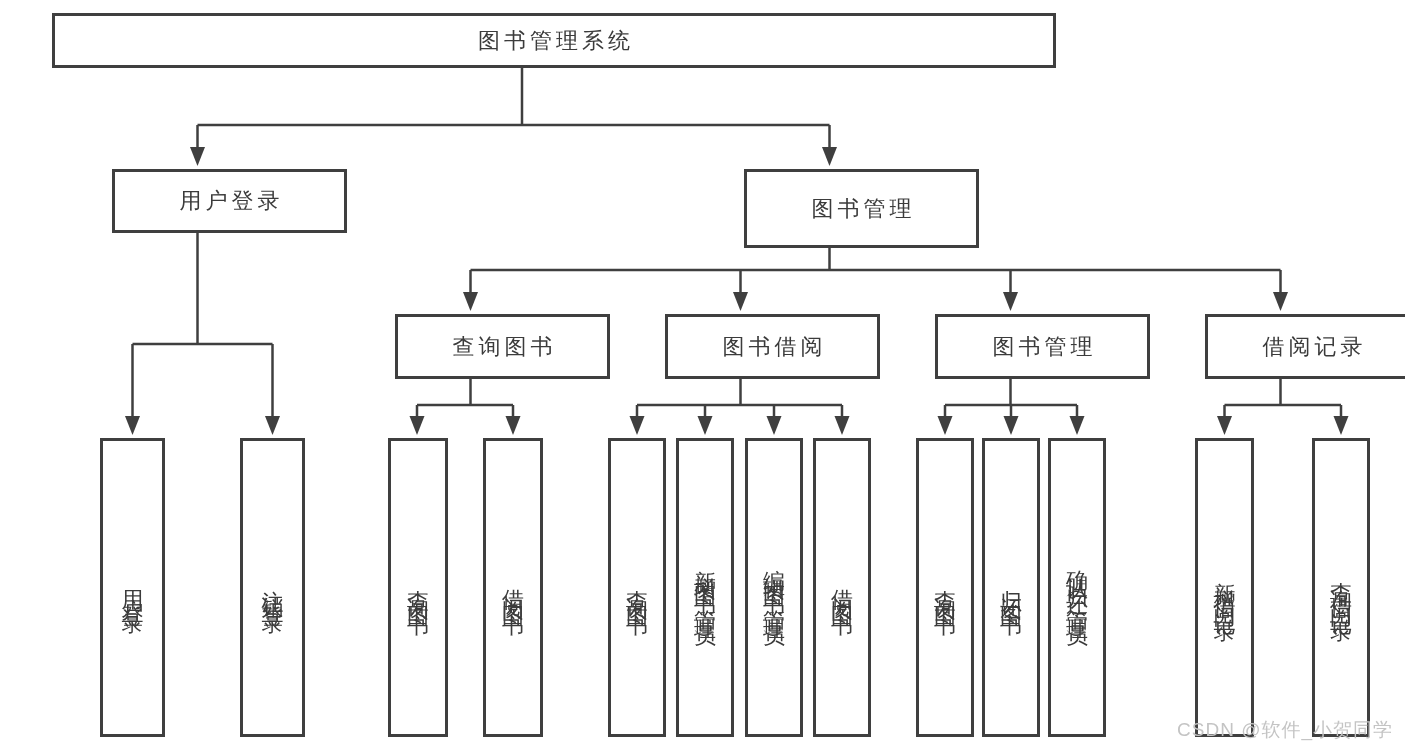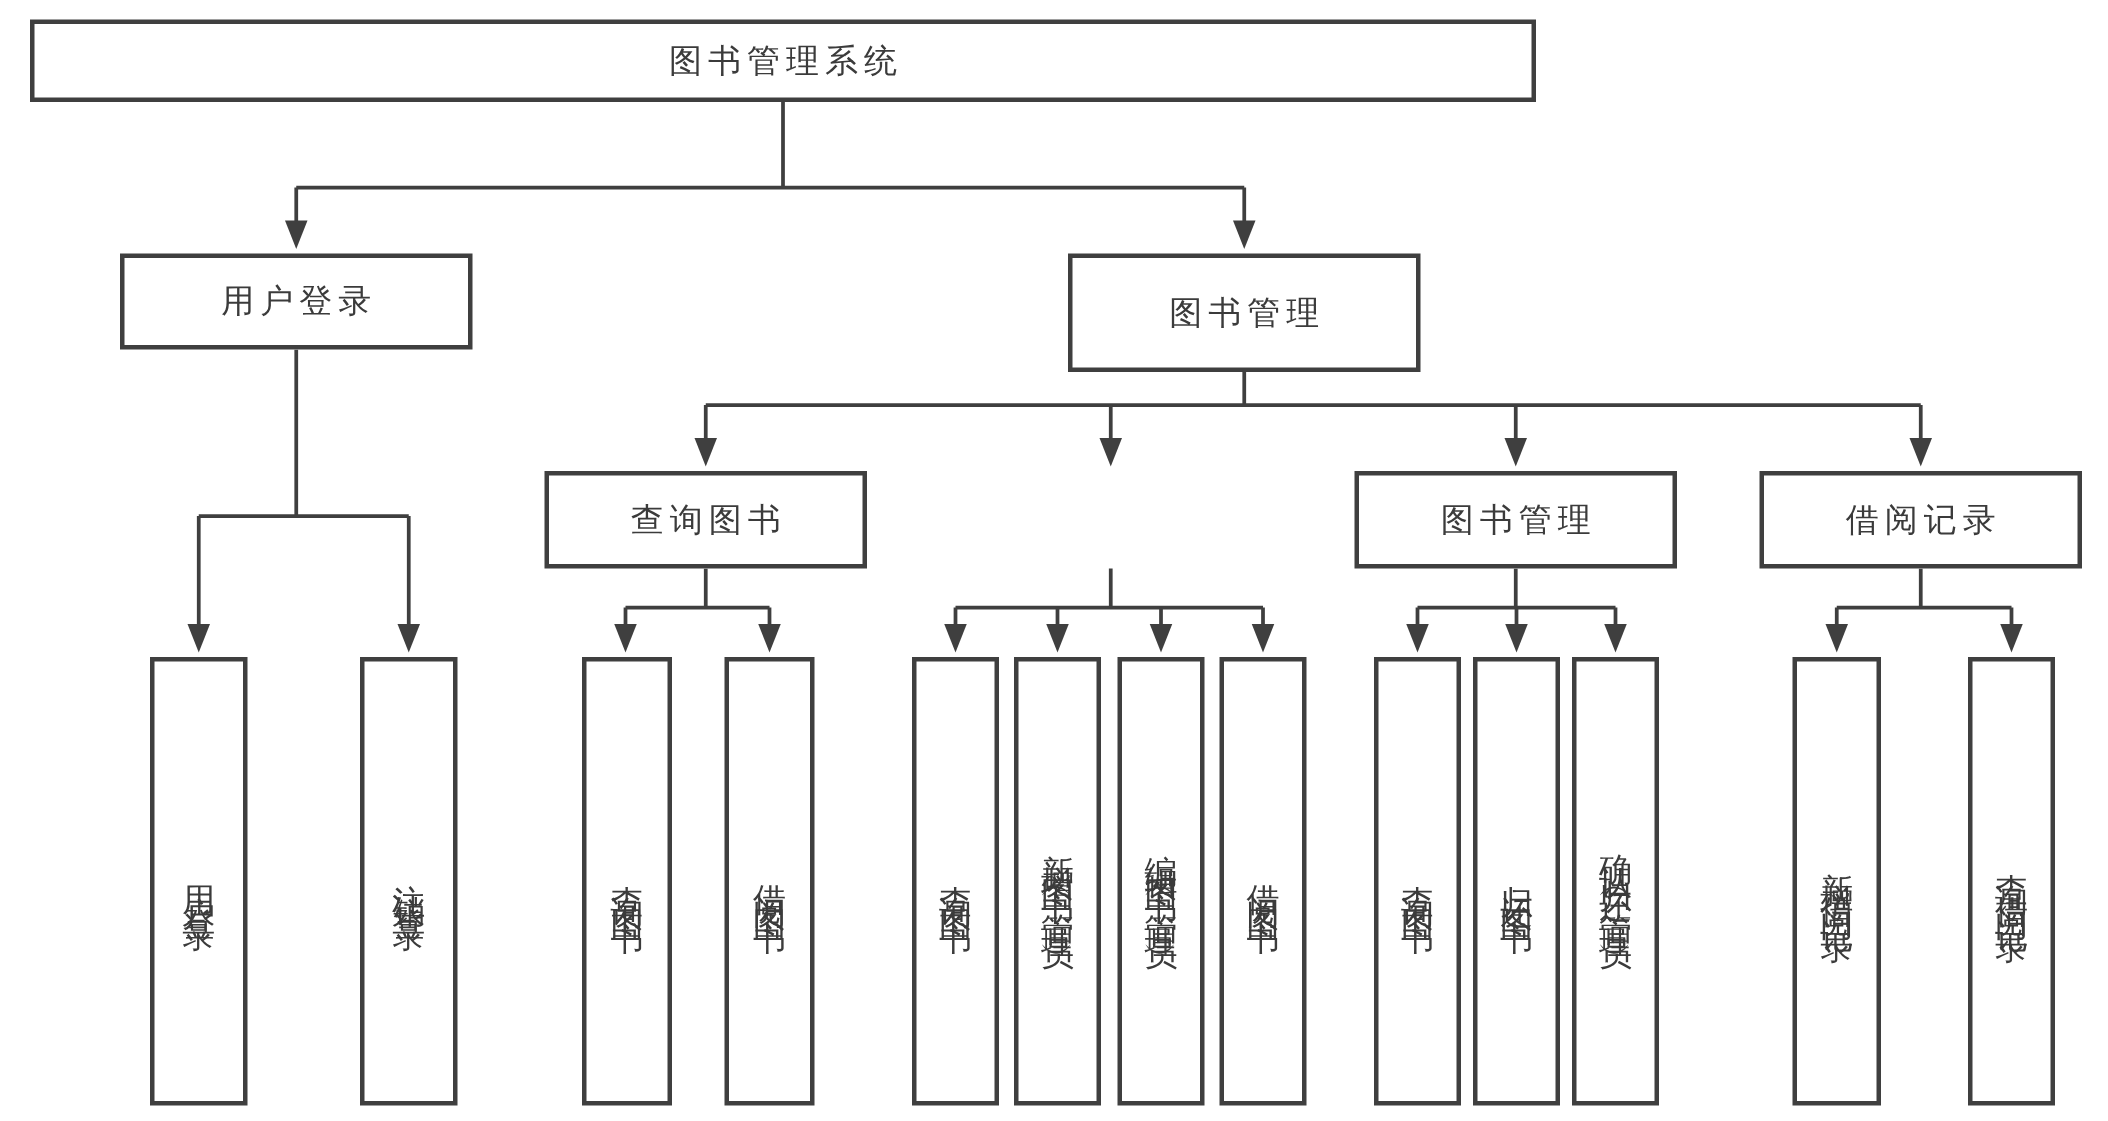--- a/index.html
+++ b/index.html
@@ -24,20 +24,21 @@
     color: #3b3b3b;
     display: flex;
     align-items: center;
     justify-content: center;
   }
   .hbox {
     font-size: 22px;
     letter-spacing: 4px;
     text-indent: 4px;
     white-space: nowrap;
+    margin-left: 32px;
   }
   .vbox {
     writing-mode: vertical-rl;
     text-orientation: mixed;
     font-size: 22px;
     letter-spacing: 8px;
     line-height: 1;
   }
   
   #n-root          { left: 20px;   top: 13px;  width: 1004px; height: 55px; }
@@ -139,20 +140,21 @@
     <path d="M1341 405 V417"></path>
     <polygon points="1333.5,416 1348.5,416 1341,435"></polygon>
   </svg>
 
   <div class="box hbox" id="n-root">图书管理系统</div>
 
   <div class="box hbox" id="n-user-login">用户登录</div>
   <div class="box hbox" id="n-book-mgmt">图书管理</div>
 
   <div class="box hbox" id="n-new-book-rec">查询图书</div>
+  <div class="box hbox" id="n-book-borrow">图书借阅</div>
   <div class="box hbox" id="n-cur-borrow">图书管理</div>
   <div class="box hbox" id="n-borrow-rec">借阅记录</div>
 
   <div class="box vbox" id="l-login">用户登录</div>
   <div class="box vbox" id="l-logout">注销登录</div>
 
   <div class="box vbox" id="l-nbr-query">查询图书</div>
   <div class="box vbox" id="l-nbr-borrow">借阅图书</div>
 
   <div class="box vbox" id="l-bb-query">查询图书</div>
@@ -160,13 +162,14 @@
   <div class="box vbox" id="l-bb-edit">编辑图书（管理员）</div>
   <div class="box vbox" id="l-bb-borrow">借阅图书</div>
 
   <div class="box vbox" id="l-cb-query">查询图书</div>
   <div class="box vbox" id="l-cb-return">归还图书</div>
   <div class="box vbox" id="l-cb-confirm">确认归还（管理员）</div>
 
   <div class="box vbox" id="l-br-add">新增借阅记录</div>
   <div class="box vbox" id="l-br-query">查询借阅记录</div>
 
+  <div id="watermark">CSDN @软件_小贺同学</div>
 </div>
 
 </body></html>

